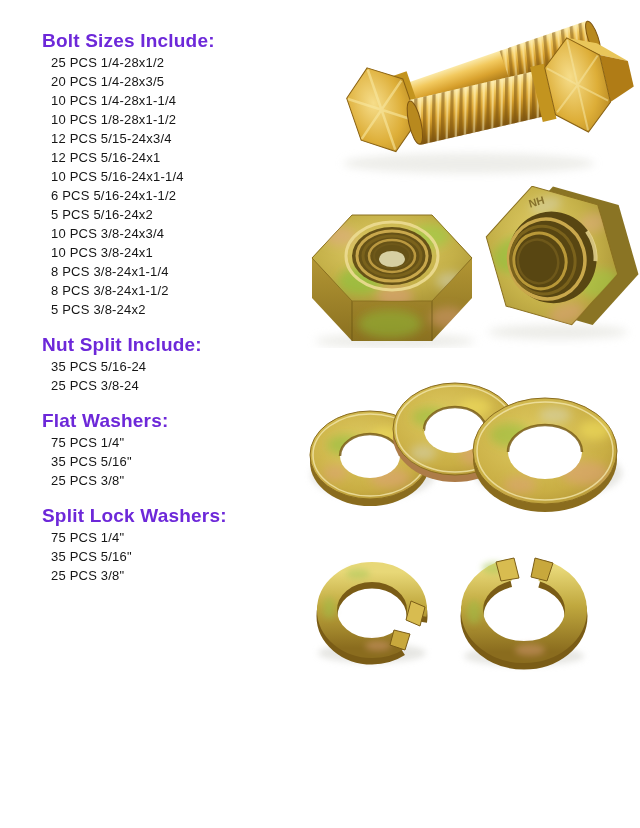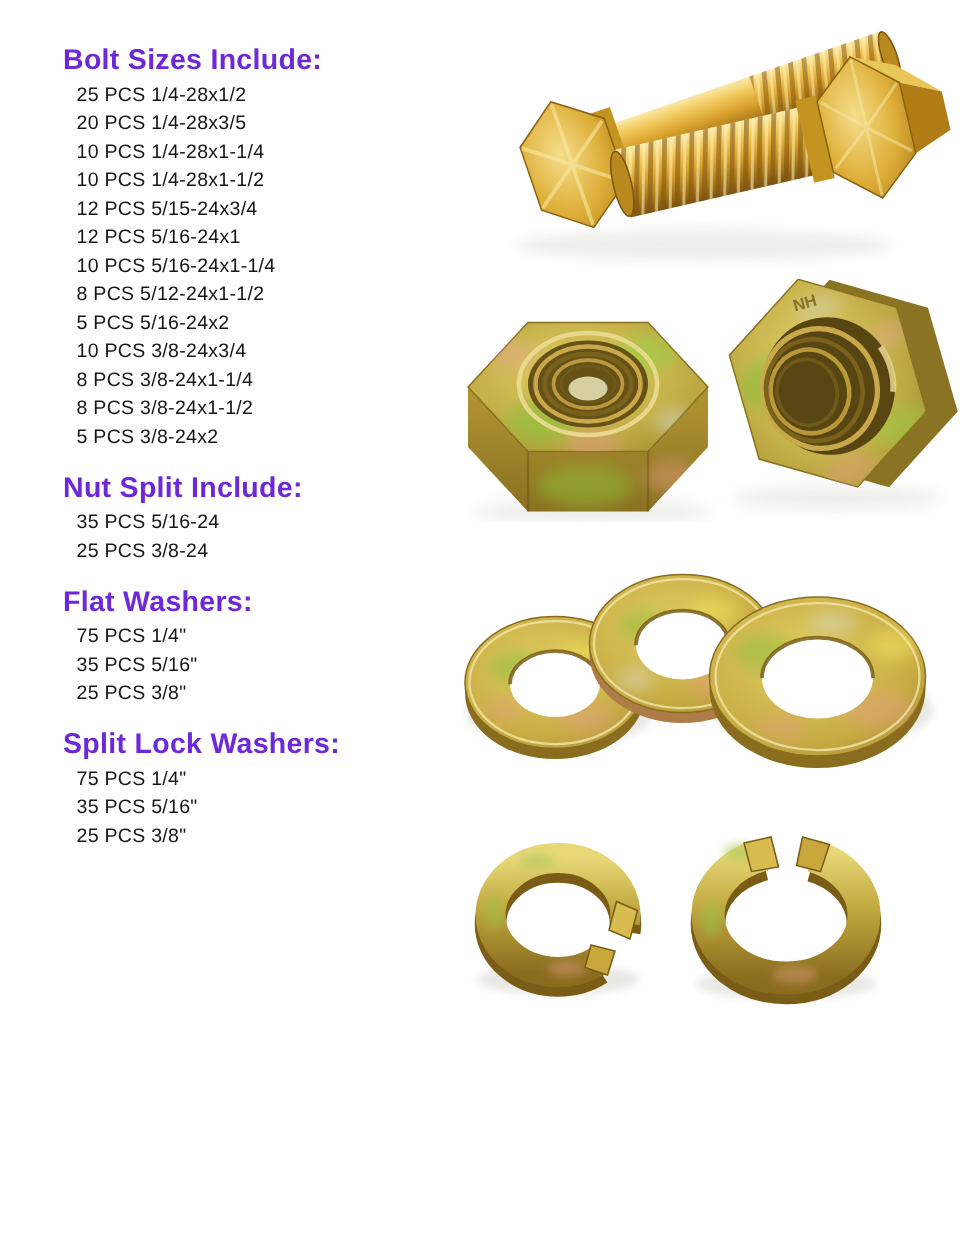--- a/index.html
+++ b/index.html
@@ -34,27 +34,28 @@
 
   <div class="text-col">
 
     <section class="spec-section">
       <h2 class="spec-heading">Bolt Sizes Include:</h2>
       <ul class="spec-list">
 
       <li class="spec-item">25 PCS 1/4-28x1/2</li>
           <li class="spec-item">20 PCS 1/4-28x3/5</li>
           <li class="spec-item">10 PCS 1/4-28x1-1/4</li>
-          <li class="spec-item">10 PCS 1/4-28x1-1/2</li>
+          <li class="spec-item">10 PCS 1/8-28x1-1/2</li>
           <li class="spec-item">12 PCS 5/15-24x3/4</li>
           <li class="spec-item">12 PCS 5/16-24x1</li>
           <li class="spec-item">10 PCS 5/16-24x1-1/4</li>
-          <li class="spec-item">8 PCS 5/12-24x1-1/2</li>
+          <li class="spec-item">6 PCS 5/16-24x1-1/2</li>
           <li class="spec-item">5 PCS 5/16-24x2</li>
           <li class="spec-item">10 PCS 3/8-24x3/4</li>
+          <li class="spec-item">10 PCS 3/8-24x1</li>
           <li class="spec-item">8 PCS 3/8-24x1-1/4</li>
           <li class="spec-item">8 PCS 3/8-24x1-1/2</li>
           <li class="spec-item">5 PCS 3/8-24x2</li>
         </ul>
     </section>
 
     <section class="spec-section">
       <h2 class="spec-heading">Nut Split Include:</h2>
       <ul class="spec-list">
 

